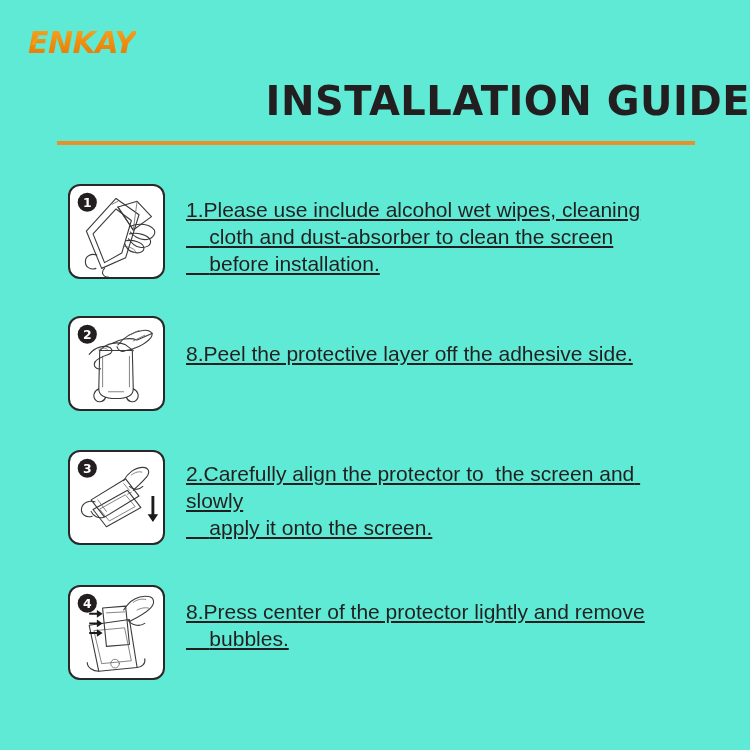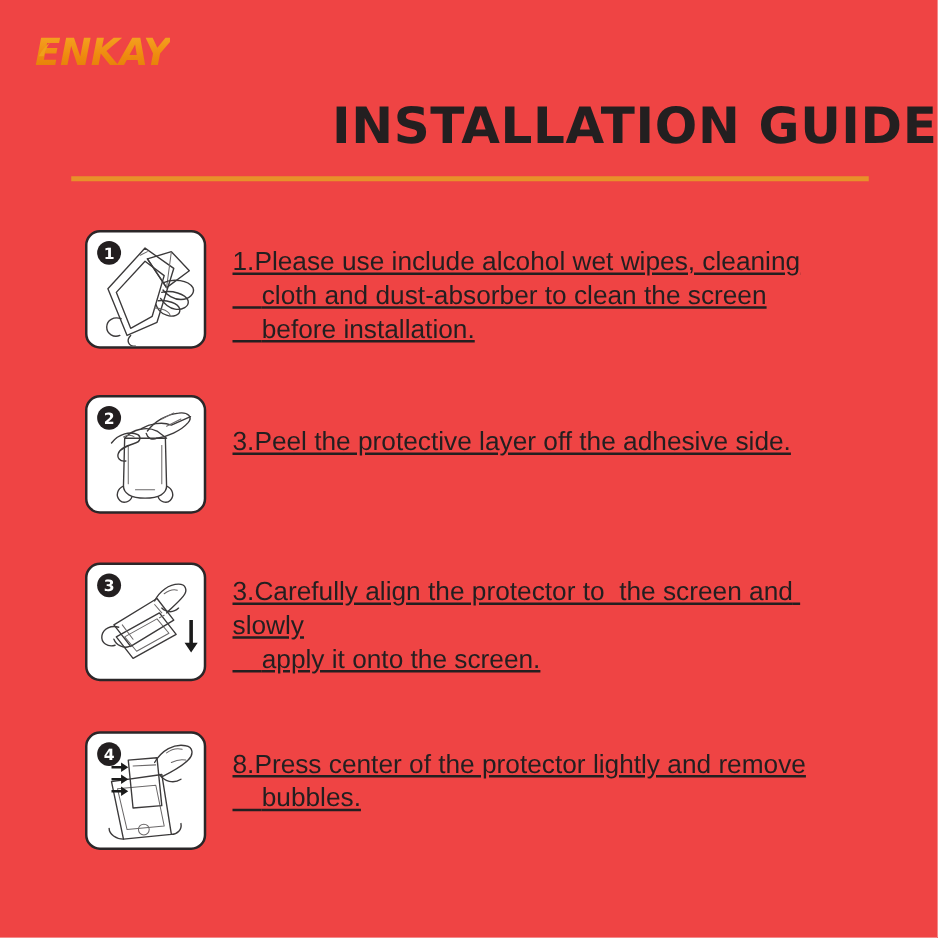--- a/index.html
+++ b/index.html
@@ -10,21 +10,21 @@
     width: 750px;
     height: 750px;
     background: #ffffff;
     font-family: "Liberation Sans", sans-serif;
     overflow: hidden;
     position: relative;
   }
   .page {
     position: absolute;
     inset: 0;
-    background: #ef4444;
+    background: #5eead4;
   }
 
   
   .logo {
     position: absolute;
     left: 28px;
     top: 26px;
     width: 180px;
     height: 36px;
   }
@@ -216,21 +216,21 @@
           <path class="ln-thin" d="M62 18 L72 13"></path>
           <path class="ln-thin" d="M66 24 L78 18"></path>
 
           <path class="ln" d="M30 74 C25 76, 23 82, 27 86 C30 89, 36 87, 37 83"></path>
           <path class="ln" d="M66 74 C71 76, 73 82, 69 86 C66 89, 60 87, 59 83"></path>
 
           <circle class="badge-circle" cx="18" cy="17" r="10"></circle>
           <text class="badge-num" x="18" y="22">2</text>
         </svg>
       </div>
-      <div class="step-text">3.Peel the protective layer off the adhesive side.</div>
+      <div class="step-text">8.Peel the protective layer off the adhesive side.</div>
     </div>
 
     <div class="step step-3">
       <div class="step-figure">
         <svg viewBox="0 0 97 95">
 
           <path class="ln" d="M24 60 L38 78 L74 58 L60 40 Z"></path>
           <path class="ln-thin" d="M31 60 L41 72 L68 57 L58 45 Z"></path>
           <path class="ln-thin" d="M60 44 L64 42"></path>
 
@@ -244,21 +244,21 @@
 
           <path class="ln" d="M26 52 C20 50, 13 53, 12 59 C11 65, 17 69, 23 67"></path>
           <path class="ln" d="M22 62 C24 67, 30 70, 35 68"></path>
 
           <path class="arrow-solid" d="M85 46 h3 v19 h4 l-5.5 8 l-5.5 -8 h4 z"></path>
 
           <circle class="badge-circle" cx="18" cy="17" r="10"></circle>
           <text class="badge-num" x="18" y="22">3</text>
         </svg>
       </div>
-      <div class="step-text">3.Carefully align the protector to  the screen and slowly
+      <div class="step-text">2.Carefully align the protector to  the screen and slowly
     apply it onto the screen.</div>
     </div>
 
     <div class="step step-4">
       <div class="step-figure">
         <svg viewBox="0 0 97 95">
 
           <path class="ln" d="M20 40 L30 88 L70 84 L62 34 Z"></path>
           <path class="ln-thin" d="M25 46 L33 80 L64 77 L57 43 Z"></path>
           <circle class="ln-thin" cx="47" cy="80" r="4.5"></circle>

